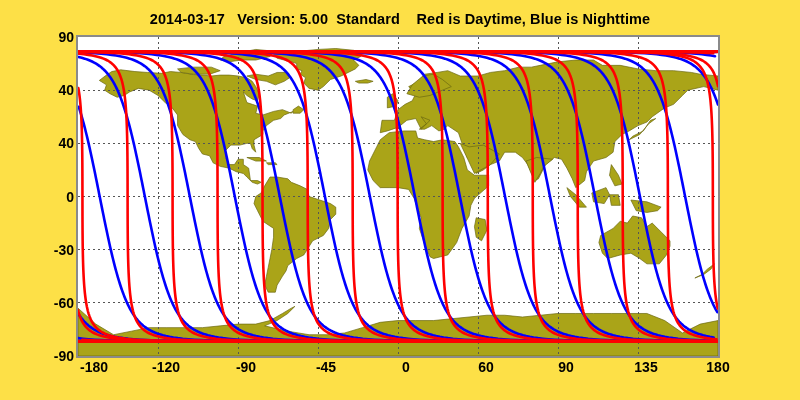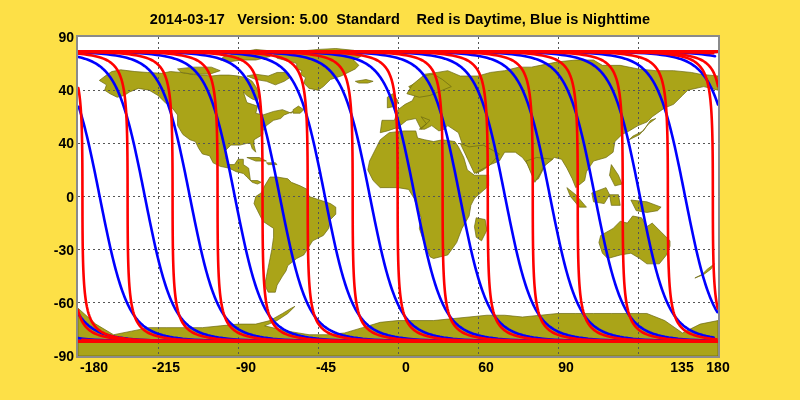--- a/index.html
+++ b/index.html
@@ -43,27 +43,27 @@
       <div class="ylab" style="top: 30px;">90</div>
       <div class="ylab" style="top: 83.1667px;">40</div>
       <div class="ylab" style="top: 136.333px;">40</div>
       <div class="ylab" style="top: 189.5px;">0</div>
       <div class="ylab" style="top: 242.667px;">-30</div>
       <div class="ylab" style="top: 295.833px;">-60</div>
       <div class="ylab" style="top: 349px;">-90</div>
     </div>
   <div id="xlabels">
       <div class="xlab" style="left: 86px;">-180</div>
-      <div class="xlab" style="left: 158px;">-215</div>
+      <div class="xlab" style="left: 158px;">-120</div>
       <div class="xlab" style="left: 238px;">-90</div>
       <div class="xlab" style="left: 318px;">-45</div>
       <div class="xlab" style="left: 398px;">0</div>
       <div class="xlab" style="left: 478px;">60</div>
       <div class="xlab" style="left: 558px;">90</div>
-      <div class="xlab" style="left: 638px; margin-left: 36px;">135</div>
+      <div class="xlab" style="left: 638px;">135</div>
       <div class="xlab" style="left: 710px;">180</div>
     </div>
 
   <div id="plotwrap">
     <svg id="plot" width="640" height="319" viewBox="0 0 640 319">
       <g id="g-land">
           <polygon points="21.33,43.42 28.44,38.10 33.78,34.56 42.67,32.79 56.89,34.56 69.33,35.44 83.56,36.33 92.44,34.56 103.11,35.44 115.56,37.57 124.44,38.10 133.33,38.99 142.22,38.10 151.11,38.10 160.00,38.99 168.89,40.76 174.22,44.31 177.78,49.62 181.33,56.71 179.56,63.80 174.22,62.03 168.89,58.48 165.33,54.94 168.89,65.57 174.22,67.34 179.56,69.12 177.78,76.21 184.89,77.98 195.56,74.43 204.44,72.66 213.33,76.21 215.11,74.43 206.22,77.98 202.67,81.52 195.56,83.29 188.44,88.61 184.89,93.93 184.89,97.47 176.00,102.79 176.00,108.11 177.78,115.19 174.22,111.65 172.44,106.33 168.89,106.33 161.78,108.11 152.89,108.11 147.56,113.42 147.56,120.51 151.11,127.60 156.44,127.60 160.00,122.28 165.33,122.28 165.33,127.60 170.67,131.14 172.44,143.55 179.56,143.55 183.11,145.32 179.56,147.09 174.22,145.32 168.89,140.01 165.33,136.46 158.22,134.69 151.11,131.14 142.22,129.37 135.11,125.83 131.56,118.74 124.44,116.97 120.89,111.65 117.33,104.56 112.00,102.79 104.89,97.47 99.56,88.61 99.56,77.98 94.22,70.89 87.11,65.57 80.00,58.48 71.11,53.17 60.44,51.39 51.56,54.94 46.22,58.48 39.11,60.26 32.00,56.71 26.67,53.17 28.44,47.85 21.33,43.42" fill="#aaa418" stroke="#6b6810" stroke-width="0.7" stroke-linejoin="round"></polygon>
           <polygon points="240.00,53.17 231.11,51.39 225.78,46.08 227.56,40.76 222.22,37.22 224.00,33.67 218.67,31.90 218.67,26.58 213.33,24.81 206.22,23.04 199.11,21.27 195.56,17.72 204.44,15.95 222.22,14.18 240.00,12.41 257.78,11.52 275.56,13.29 284.44,15.95 282.67,19.49 275.56,23.04 280.89,28.36 277.33,31.90 270.22,35.44 263.11,38.99 252.44,42.53 245.33,49.62 240.00,53.17" fill="#aaa418" stroke="#6b6810" stroke-width="0.7" stroke-linejoin="round"></polygon>
           <polygon points="168.89,38.99 177.78,37.22 190.22,38.99 199.11,35.44 208.00,35.44 211.56,40.76 206.22,44.31 197.33,47.85 188.44,44.31 177.78,42.53 168.89,38.99" fill="#aaa418" stroke="#6b6810" stroke-width="0.7" stroke-linejoin="round"></polygon>
           <polygon points="151.11,24.81 163.56,23.04 177.78,23.04 192.00,19.49 195.56,14.18 177.78,12.41 160.00,15.95 145.78,19.49 142.22,23.04 151.11,24.81" fill="#aaa418" stroke="#6b6810" stroke-width="0.7" stroke-linejoin="round"></polygon>

